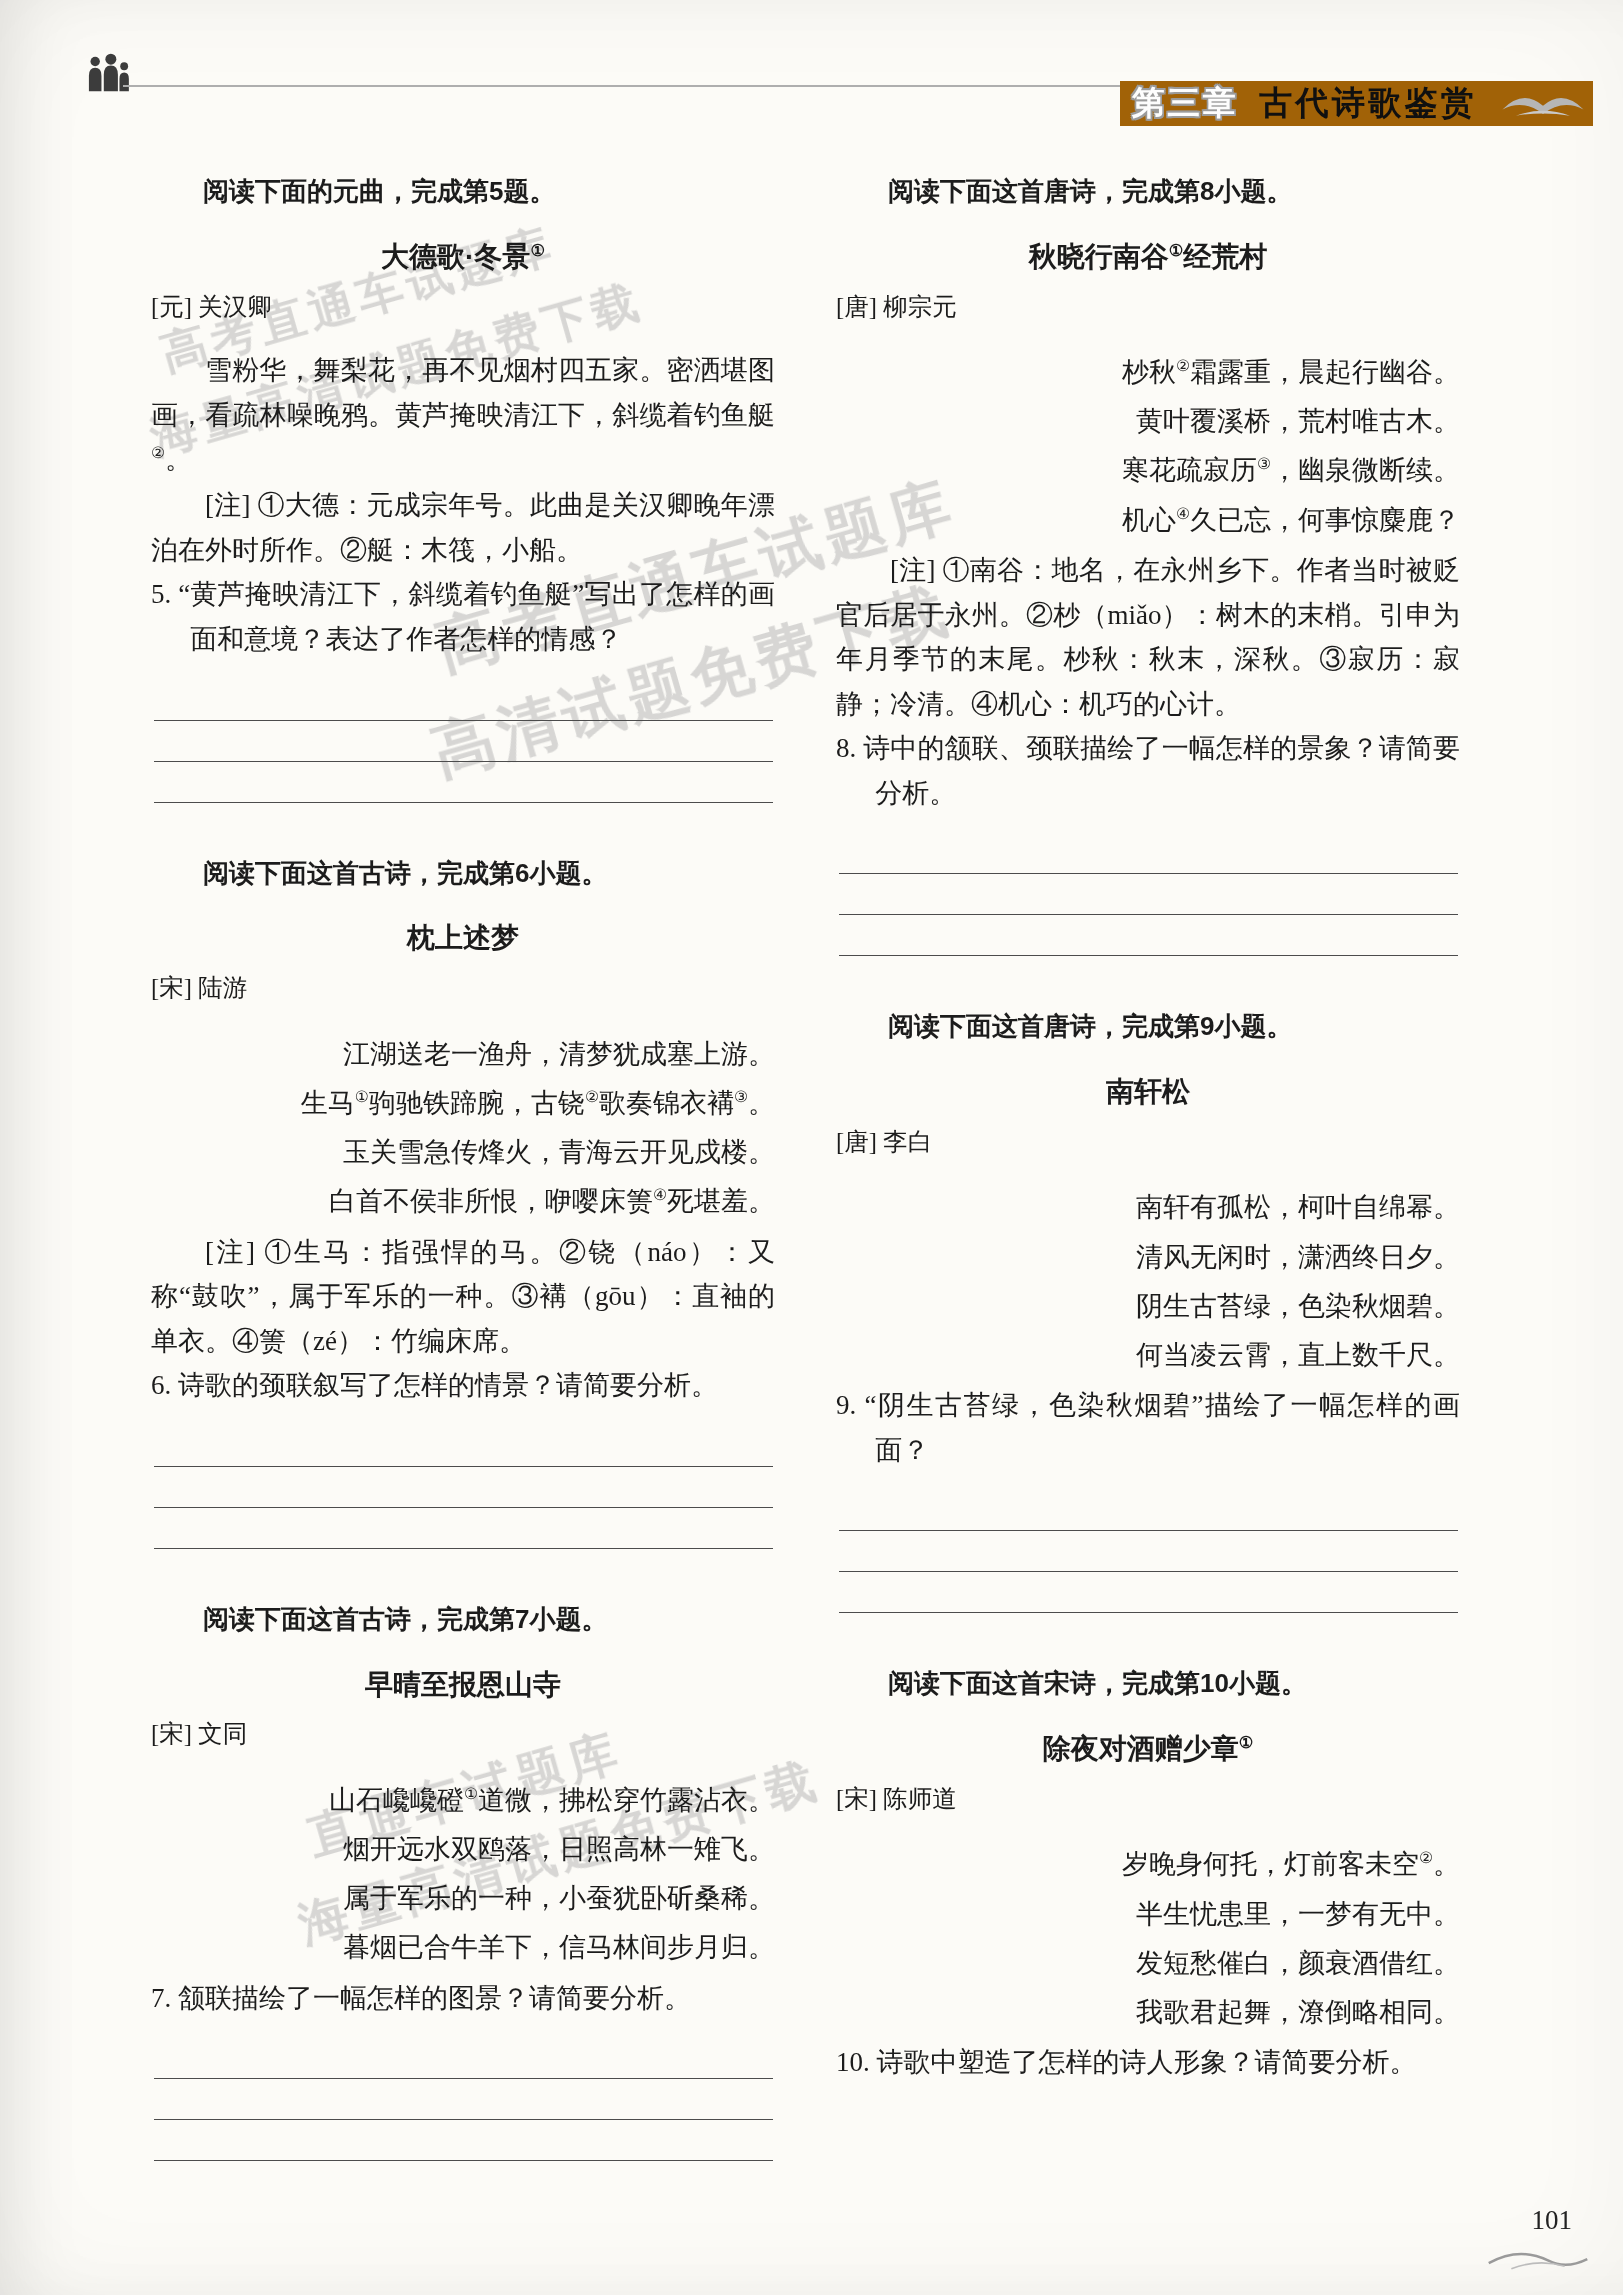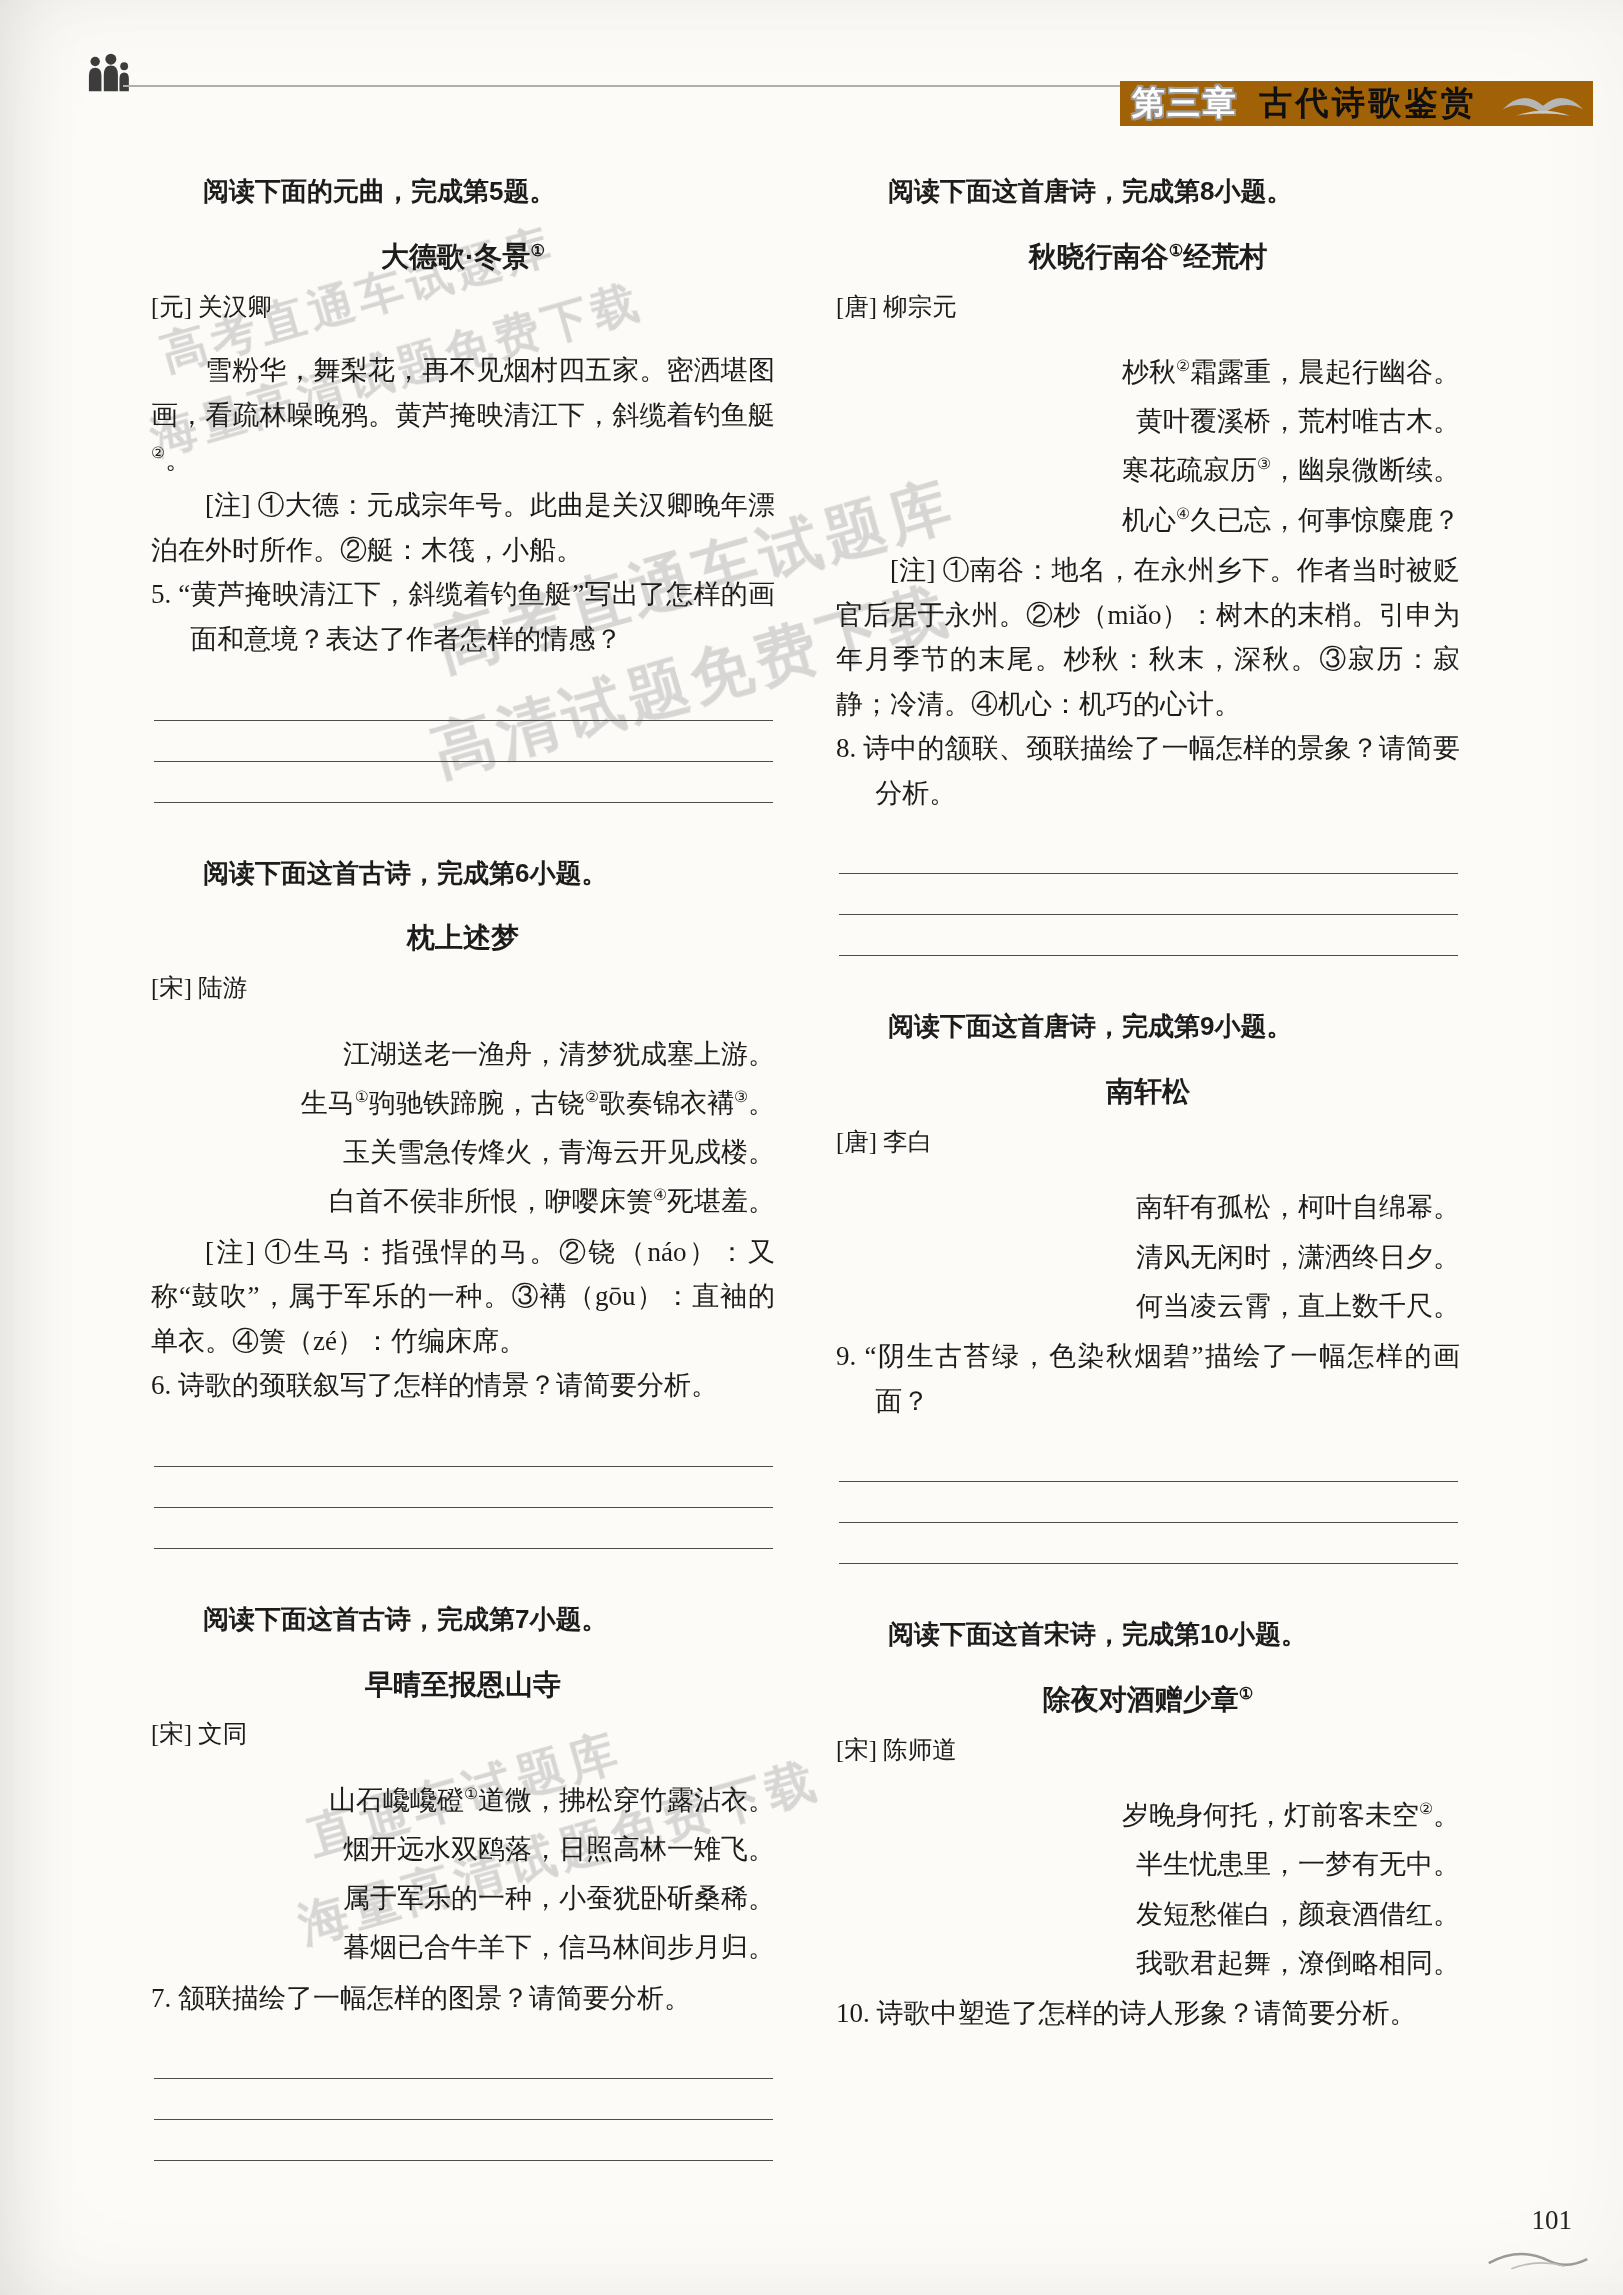--- a/index.html
+++ b/index.html
@@ -195,20 +195,21 @@
             <div class="answer-line"></div>
           </div>
         </section>
         <section class="qsection">
           <p class="intro">阅读下面这首唐诗，完成第9小题。</p>
           <h3 class="ptitle">南轩松</h3>
           <p class="pauthor">[唐] 李白</p>
           <div class="pcenter">
             <div class="pline">南轩有孤松，柯叶自绵幂。</div>
             <div class="pline">清风无闲时，潇洒终日夕。</div>
+            <div class="pline">阴生古苔绿，色染秋烟碧。</div>
             <div class="pline">何当凌云霄，直上数千尺。</div>
           </div>
           <p class="question">9. “阴生古苔绿，色染秋烟碧”描绘了一幅怎样的画面？</p>
           <div class="answers">
             <div class="answer-line"></div>
             <div class="answer-line"></div>
             <div class="answer-line"></div>
           </div>
         </section>
         <section class="qsection">

